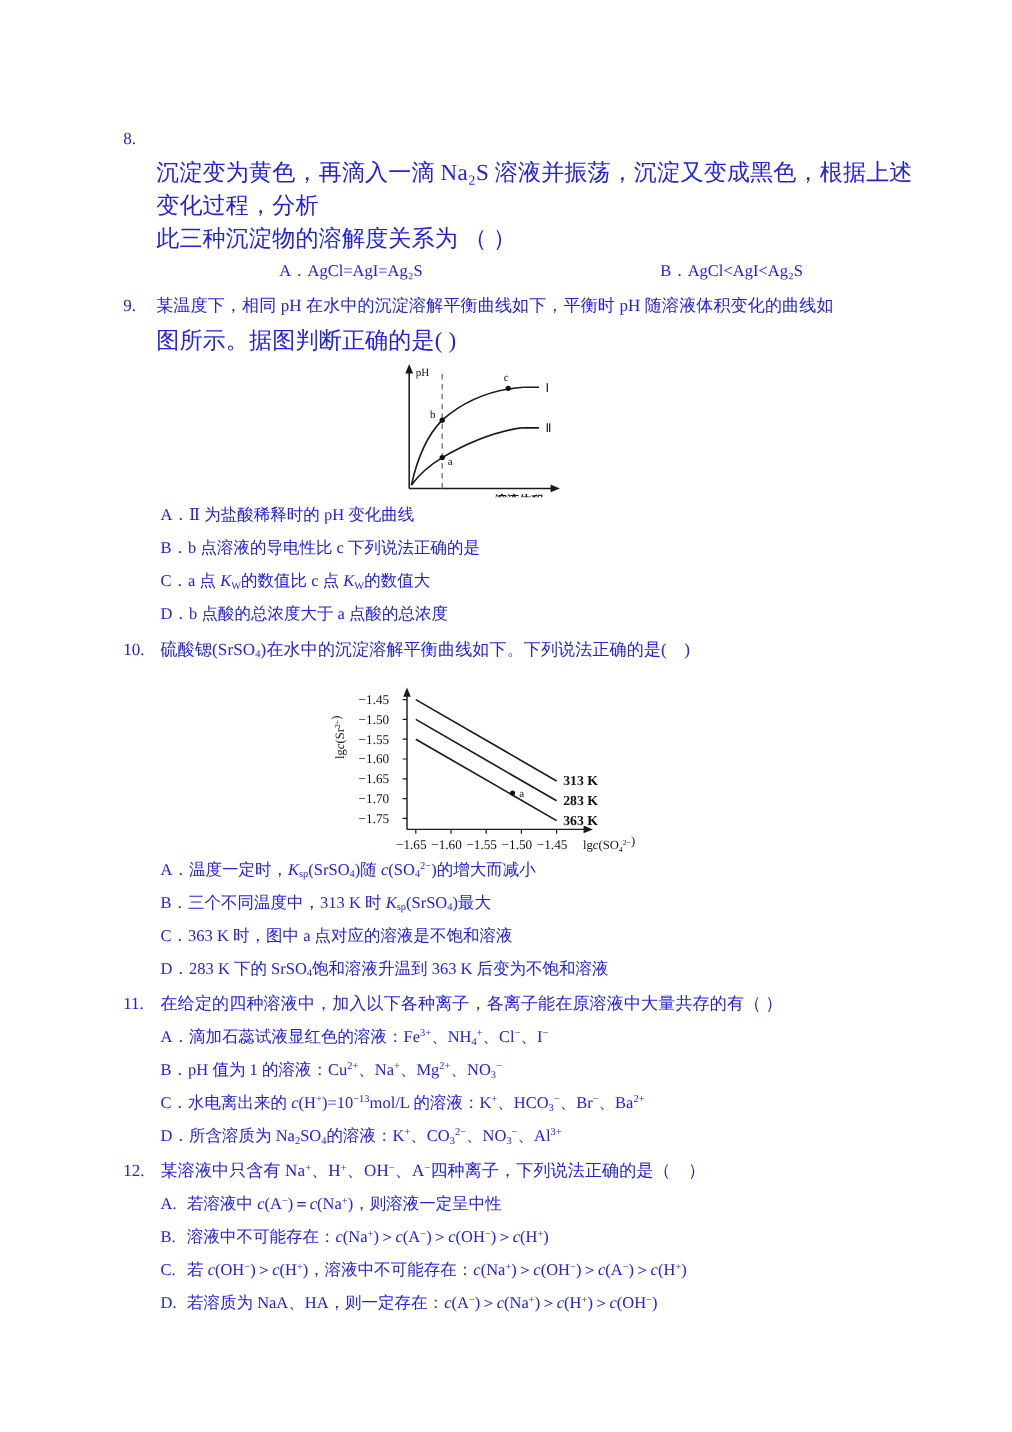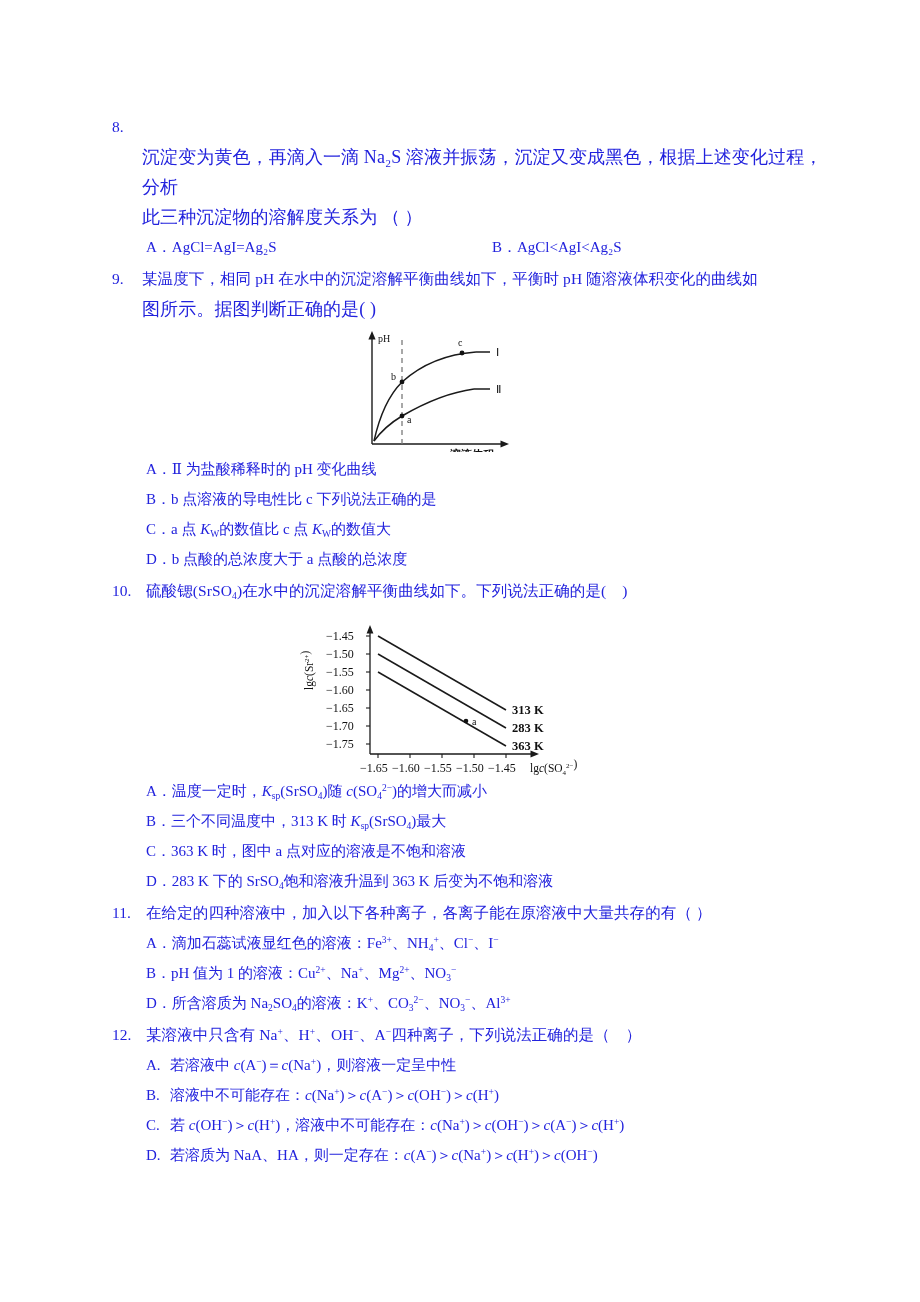--- a/index.html
+++ b/index.html
@@ -44,32 +44,33 @@
     font-size: 15.5px;
   }
   .q-num.wide { width: 34px; flex: 0 0 34px; }
   .q-text {
     font-size: 15.5px;
     line-height: 30px;
     letter-spacing: 0.1px;
   }
   .cont-line {
     padding-left: 30px;
-    font-size: 18px;
+    font-size: 21px;
     line-height: 30px;
   }
   .opt-row {
     display: flex;
     font-size: 15px;
     line-height: 30px;
     padding-left: 34px;
   }
   .opt-row.two-col > .opt {
     width: 50%;
     flex: 0 0 50%;
+    text-align: center;
   }
   .opt {
     white-space: nowrap;
   }
   .opt-single {
     padding-left: 34px;
     font-size: 15px;
     line-height: 30px;
     white-space: nowrap;
   }
@@ -262,20 +263,23 @@
         <span class="q-num wide">11.</span>
         <span class="q-text">在给定的四种溶液中，加入以下各种离子，各离子能在原溶液中大量共存的有（    ）</span>
       </div>
       <div class="opt-single">
         <span class="opt-label">A．</span><span>滴加石蕊试液显红色的溶液：Fe<sup>3+</sup>、NH<sub>4</sub><sup>+</sup>、Cl<sup>−</sup>、I<sup>−</sup></span>
       </div>
       <div class="opt-single">
         <span class="opt-label">B．</span><span>pH 值为 1 的溶液：Cu<sup>2+</sup>、Na<sup>+</sup>、Mg<sup>2+</sup>、NO<sub>3</sub><sup>−</sup></span>
       </div>
       <div class="opt-single">
+        <span class="opt-label">C．</span><span>水电离出来的 <i class="var">c</i>(H<sup>+</sup>)=10<sup>−13</sup>mol/L 的溶液：K<sup>+</sup>、HCO<sub>3</sub><sup>−</sup>、Br<sup>−</sup>、Ba<sup>2+</sup></span>
+      </div>
+      <div class="opt-single">
         <span class="opt-label">D．</span><span>所含溶质为 Na<sub>2</sub>SO<sub>4</sub>的溶液：K<sup>+</sup>、CO<sub>3</sub><sup>2−</sup>、NO<sub>3</sub><sup>−</sup>、Al<sup>3+</sup></span>
       </div>
     </div>
 
     <div class="q-block">
       <div class="q-line">
         <span class="q-num wide">12.</span>
         <span class="q-text">某溶液中只含有 Na<sup>+</sup>、H<sup>+</sup>、OH<sup>−</sup>、A<sup>−</sup>四种离子，下列说法正确的是（&nbsp;&nbsp;&nbsp;&nbsp;）</span>
       </div>
       <div class="opt-single">

